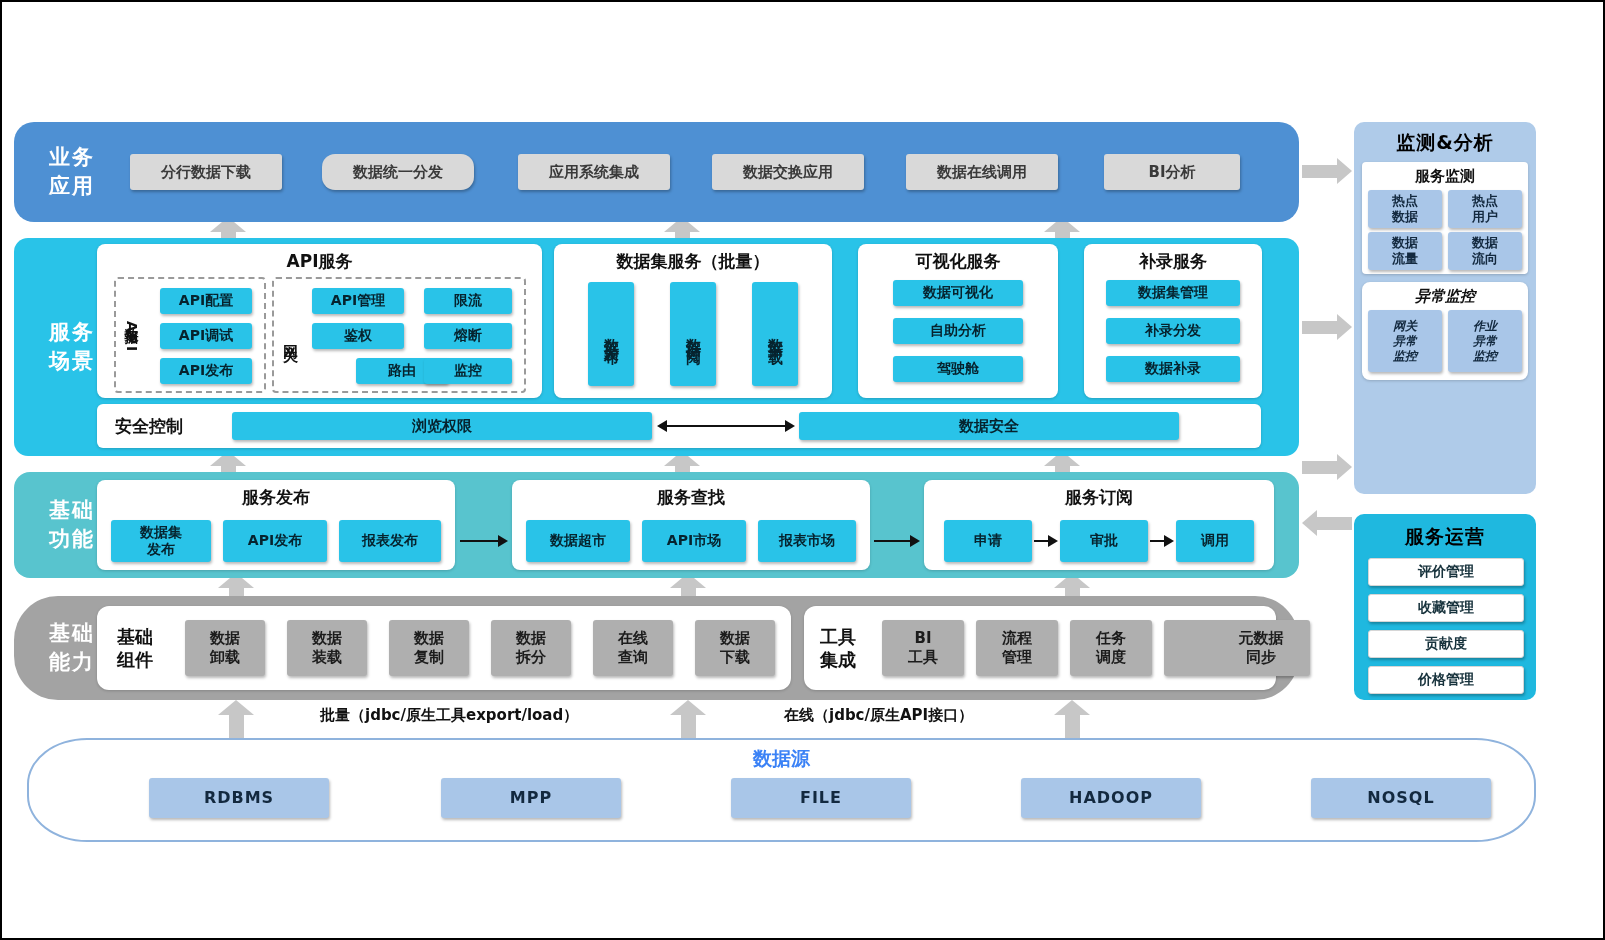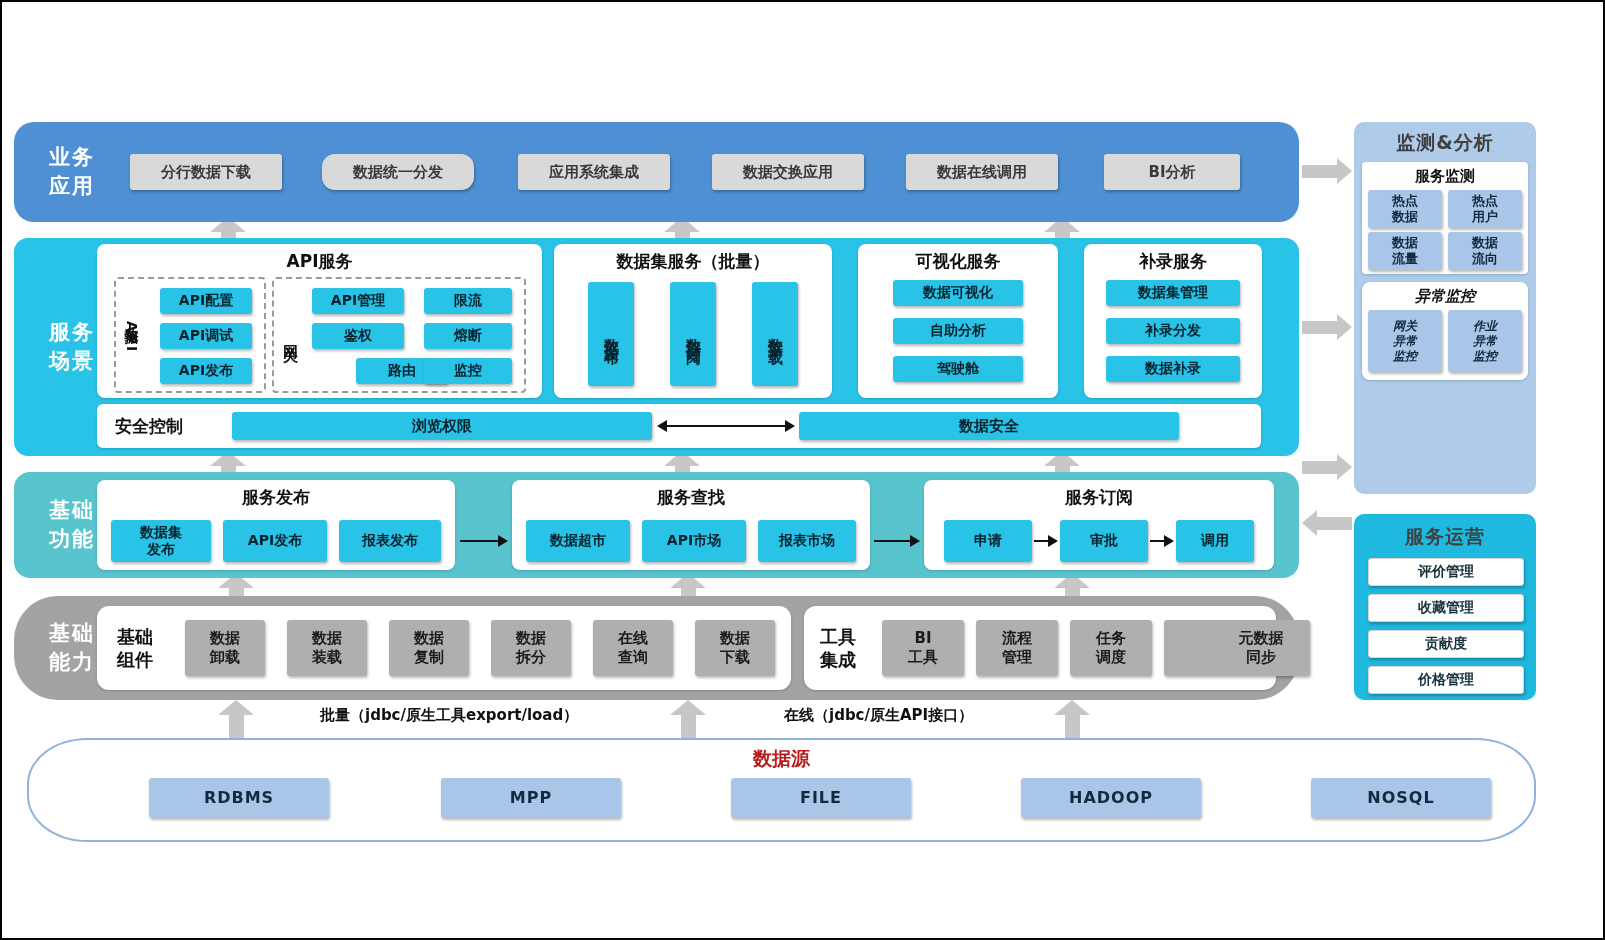--- a/index.html
+++ b/index.html
@@ -23,21 +23,21 @@
   .up-arrow .stem{width:15px;background:#c7c7c7;flex:1;}
   .h-arrow{position:absolute;display:flex;align-items:center;}
   .h-arrow .stem{height:13px;background:#c7c7c7;flex:1;}
   .h-arrow .head-r{width:0;height:0;border-top:13px solid transparent;border-bottom:13px solid transparent;border-left:15px solid #c7c7c7;}
   .h-arrow .head-l{width:0;height:0;border-top:13px solid transparent;border-bottom:13px solid transparent;border-right:15px solid #c7c7c7;}
   .barrow{position:absolute;display:flex;align-items:center;}
   .barrow .line{height:2.5px;background:#111;flex:1;}
   .barrow .tri-r{width:0;height:0;border-top:6px solid transparent;border-bottom:6px solid transparent;border-left:10px solid #111;}
   .barrow .tri-l{width:0;height:0;border-top:6px solid transparent;border-bottom:6px solid transparent;border-right:10px solid #111;}
   .note{position:absolute;font-size:15px;color:#111;font-weight:600;}
-  .panel-title{position:absolute;left:0;right:0;text-align:center;color:#404040;font-weight:bold;font-size:19px;letter-spacing:1px;}
+  .panel-title{position:absolute;left:0;right:0;text-align:center;color:#000000;font-weight:bold;font-size:19px;letter-spacing:1px;}
   .sub-title{position:absolute;left:0;right:0;top:5px;text-align:center;color:#111;font-weight:bold;font-size:15px;}
   .inline-label{position:absolute;display:flex;align-items:center;font-weight:bold;color:#111;white-space:pre-line;line-height:1.3;}
 </style>
 </head>
 <body>
 
 <div class="canvas">
 
   <div class="up-arrow" style="left:208px;top:215px;width:36px;height:26px;">
       <div class="head"></div>
@@ -252,21 +252,21 @@
 调度</div>
       <div class="btn btn-gray" style="left:360px;top:14px;width:98px;height:56px;padding-left:48px;">元数据
 同步</div>
     </div>
   </div>
 
   <div class="note" style="left:318px;top:704px;">批量（jdbc/原生工具export/load）</div>
   <div class="note" style="left:782px;top:704px;">在线（jdbc/原生API接口）</div>
 
   <div style="position:absolute;left:25px;top:736px;width:1505px;height:100px;background:#fff;border:2px solid #8FB3DD;border-radius:60px / 46px;">
-    <div style="position:absolute;left:0;right:0;top:6px;text-align:center;font-weight:bold;font-size:19px;color:#b91c1c;">数据源</div>
+    <div style="position:absolute;left:0;right:0;top:6px;text-align:center;font-weight:bold;font-size:19px;color:#3b82f6;">数据源</div>
     <div class="btn btn-blue" style="left:120px;top:38px;width:180px;height:40px;font-size:16px;letter-spacing:1px;">RDBMS</div>
     <div class="btn btn-blue" style="left:412px;top:38px;width:180px;height:40px;font-size:16px;letter-spacing:1px;">MPP</div>
     <div class="btn btn-blue" style="left:702px;top:38px;width:180px;height:40px;font-size:16px;letter-spacing:1px;">FILE</div>
     <div class="btn btn-blue" style="left:992px;top:38px;width:180px;height:40px;font-size:16px;letter-spacing:1px;">HADOOP</div>
     <div class="btn btn-blue" style="left:1282px;top:38px;width:180px;height:40px;font-size:16px;letter-spacing:1px;">NOSQL</div>
   </div>
 
   <div style="position:absolute;left:1352px;top:120px;width:182px;height:372px;background:#AFCBE9;border-radius:10px;">
     <div class="panel-title" style="top:8px;">监测&amp;分析</div>
 

